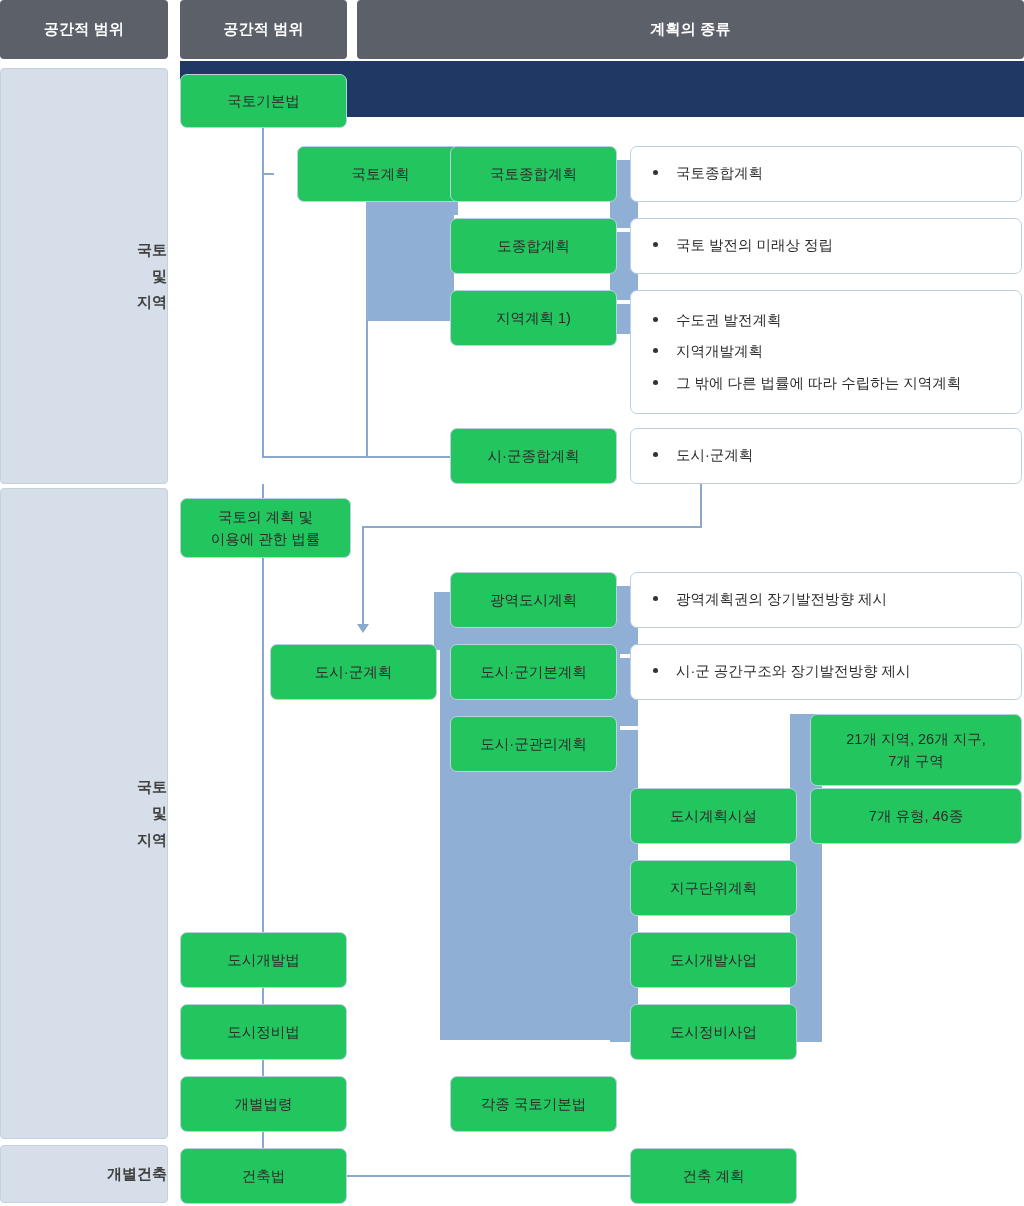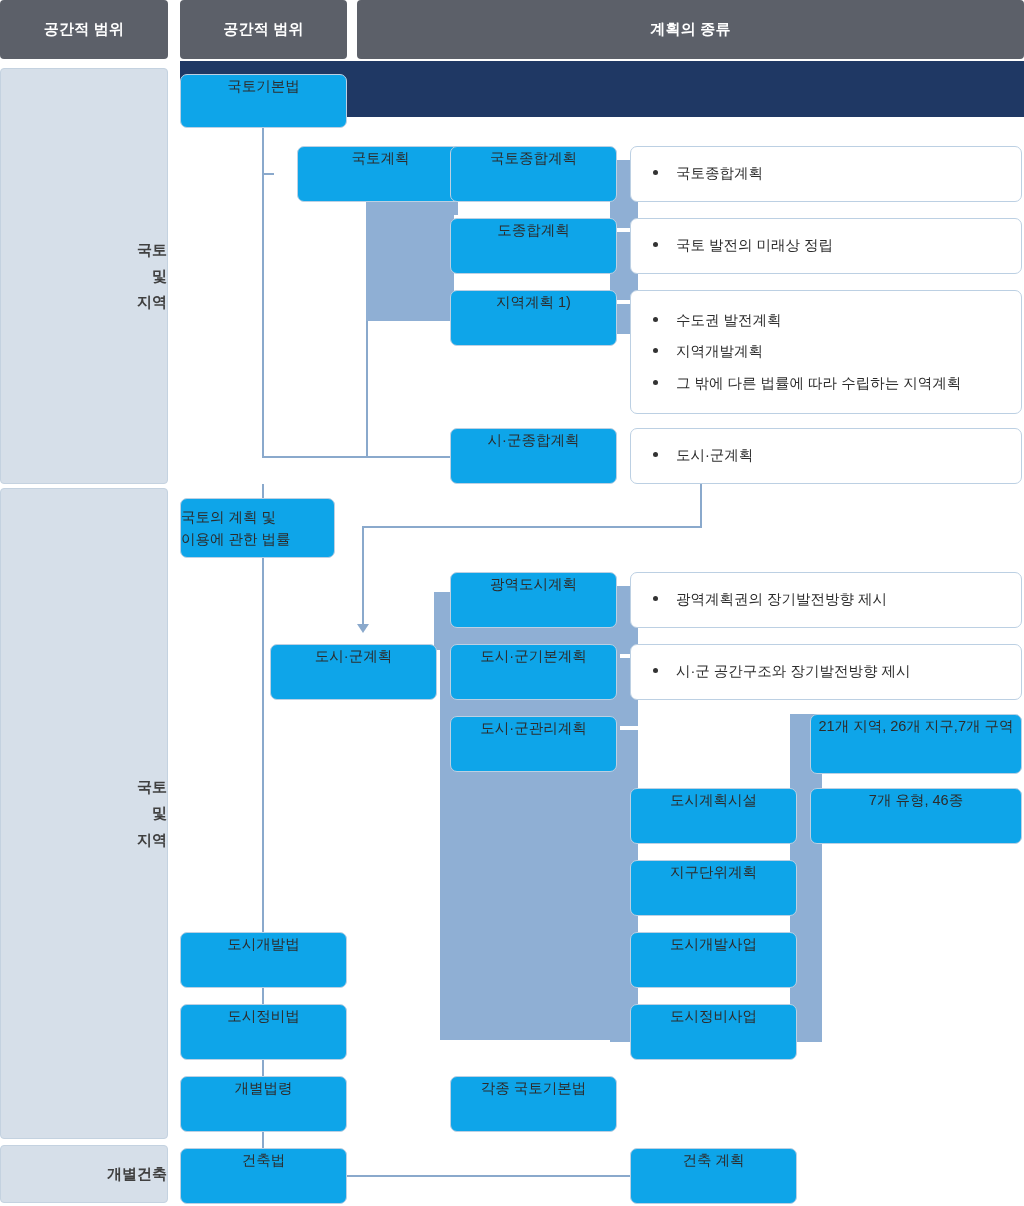--- a/index.html
+++ b/index.html
@@ -55,25 +55,25 @@
     justify-content: center;
     text-align: center;
     line-height: 1.75;
     box-sizing: border-box;
   }
   .scope span { display: block; }
 
   
   .node {
     position: absolute;
-    background: #0ea5e9;
+    background: #22c55e;
     border: 1px solid #bcd0e3;
     border-radius: 7px;
     display: flex;
-    align-items: flex-start;
+    align-items: center;
     justify-content: center;
     text-align: center;
     font-size: 14.5px;
     color: #2c2c2c;
     box-sizing: border-box;
     line-height: 1.55;
     z-index: 5;
   }
 
   
@@ -193,21 +193,21 @@
   <div class="thick" style="left:610px; top:586px; width:28px; height:68px;"></div>
   <div class="thick" style="left:610px; top:658px; width:28px; height:68px;"></div>
   <div class="thick" style="left:610px; top:730px; width:28px; height:312px;"></div>
 
   <div class="thick" style="left:790px; top:714px; width:32px; height:328px;"></div>
 
   <div class="node" style="left:180px; top:74px; width:167px; height:54px;">
     <span>국토기본법</span>
   </div>
 
-  <div class="node" style="left:180px; top:498px; width:155px; height:60px; flex-direction:column;">
+  <div class="node" style="left:180px; top:498px; width:171px; height:60px; flex-direction:column;">
     <span>국토의 계획 및</span>
     <span>이용에 관한 법률</span>
   </div>
 
   <div class="node" style="left:180px; top:932px; width:167px; height:56px;">
     <span>도시개발법</span>
   </div>
   <div class="node" style="left:180px; top:1004px; width:167px; height:56px;">
     <span>도시정비법</span>
   </div>
@@ -260,21 +260,21 @@
   <div class="node" style="left:630px; top:860px; width:167px; height:56px;">
     <span>지구단위계획</span>
   </div>
   <div class="node" style="left:630px; top:932px; width:167px; height:56px;">
     <span>도시개발사업</span>
   </div>
   <div class="node" style="left:630px; top:1004px; width:167px; height:56px;">
     <span>도시정비사업</span>
   </div>
 
-  <div class="node" style="left:810px; top:714px; width:212px; height:60px; ">
+  <div class="node" style="left:810px; top:714px; width:212px; height:72px; flex-direction:column;">
     <span>21개 지역, 26개 지구,</span>
     <span>7개 구역</span>
   </div>
   <div class="node" style="left:810px; top:788px; width:212px; height:56px;">
     <span>7개 유형, 46종</span>
   </div>
 
   <div class="bulletbox" style="left:630px; top:146px; width:392px; height:56px;">
     <div class="bullet-row">
       <span class="bullet-dot"></span>

